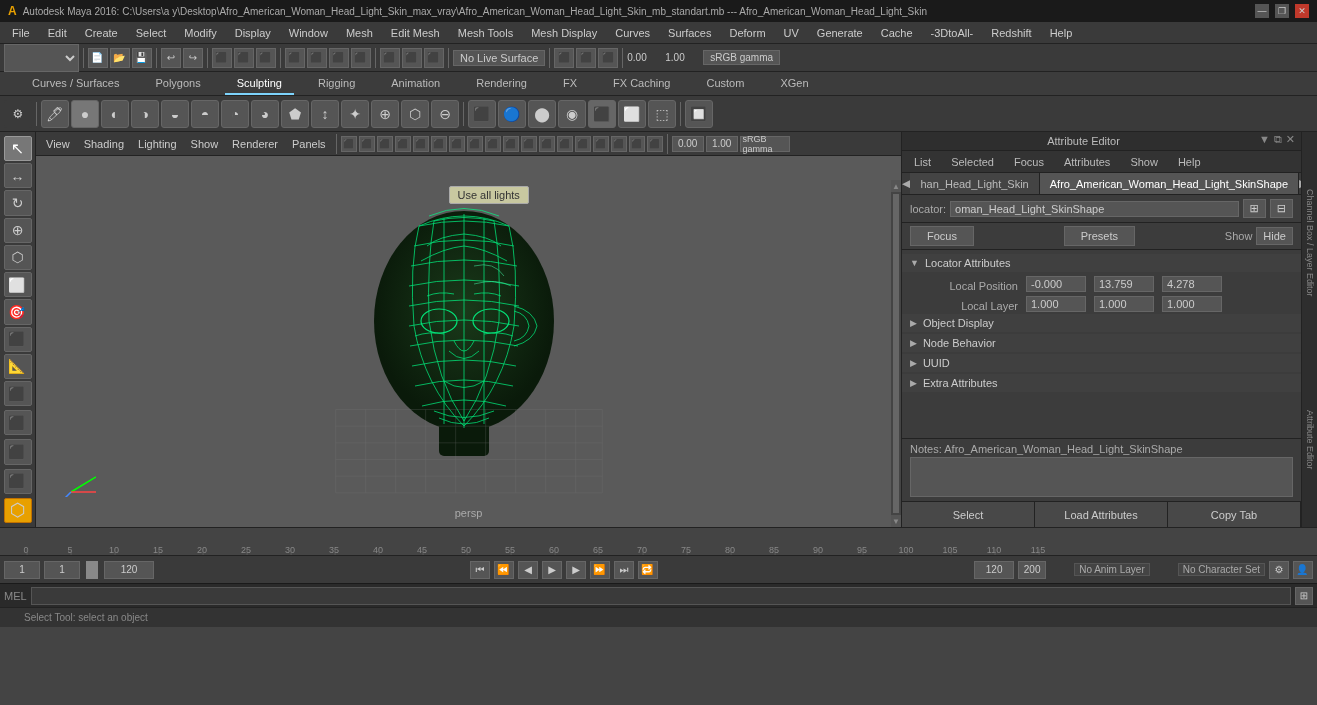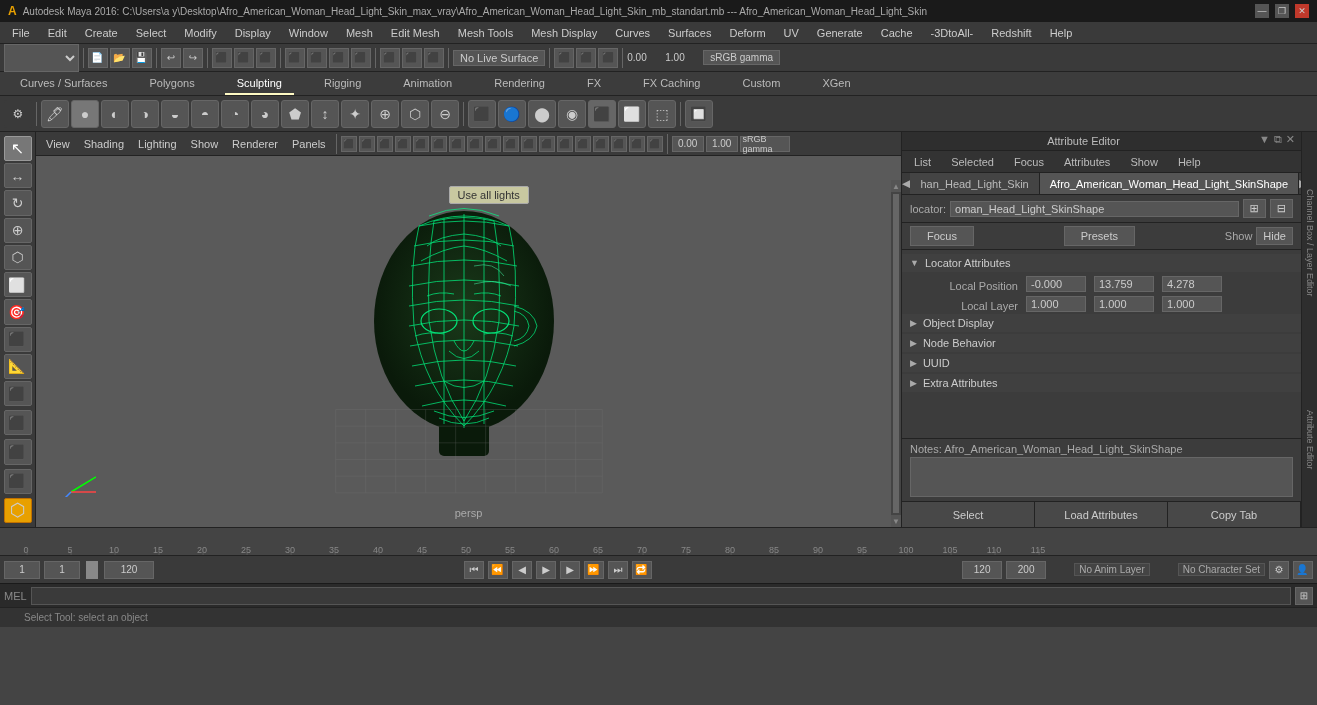--- a/index.html
+++ b/index.html
@@ -84,34 +84,34 @@
       font-size: 10px; color: #ccc; cursor: pointer;
     }
 
     
     #tab-bar {
       background: #3c3c3c;
       height: 24px;
       display: flex;
       align-items: stretch;
       border-bottom: 1px solid #222;
-      padding: 0 8px;
-      gap: 18px;
+      padding: 0 20px;
+      gap: 12px;
     }
     .tab {
       padding: 2px 12px;
       color: #bbb;
       font-size: 11px;
       cursor: pointer;
       display: flex; align-items: center;
       border-bottom: 2px solid transparent;
     }
     .tab.active {
       color: #fff;
-      border-bottom: 2px solid #fef9c3;
+      border-bottom: 2px solid #7dd3fc;
     }
 
     
     #icon-shelf {
       background: #3a3a3a;
       height: 36px;
       display: flex;
       align-items: center;
       padding: 0 4px;
       gap: 2px;
@@ -1010,21 +1010,21 @@
   <div class="pb-btn">⏮</div>
   <div class="pb-btn">⏪</div>
   <div class="pb-btn">◀</div>
   <div class="pb-btn">▶</div>
   <div class="pb-btn">▶</div>
   <div class="pb-btn">⏩</div>
   <div class="pb-btn">⏭</div>
   <div class="pb-btn">🔁</div>
   <div style="flex:1"></div>
   <input class="pb-num" type="text" value="120" style="width: 40px;">
-  <input class="pb-num" type="text" value="200" style="width: 40px;">
+  <input class="pb-num" type="text" value="200" style="width: 28px;">
   <div style="width:16px;height:16px;background:#3a3a3a;margin:0 2px;"></div>
   <span style="font-size:10px;color:#aaa;padding:0 4px;background:#444;border:1px solid #555;">No Anim Layer</span>
   <div style="width:16px;height:16px;background:#3a3a3a;margin:0 2px;"></div>
   <span style="font-size:10px;color:#aaa;padding:0 4px;background:#444;border:1px solid #555;">No Character Set</span>
   <div class="pb-btn">⚙</div>
   <div class="pb-btn">👤</div>
 </div>
 
 <div id="cmd-bar">
   <span class="cmd-label">MEL</span>

